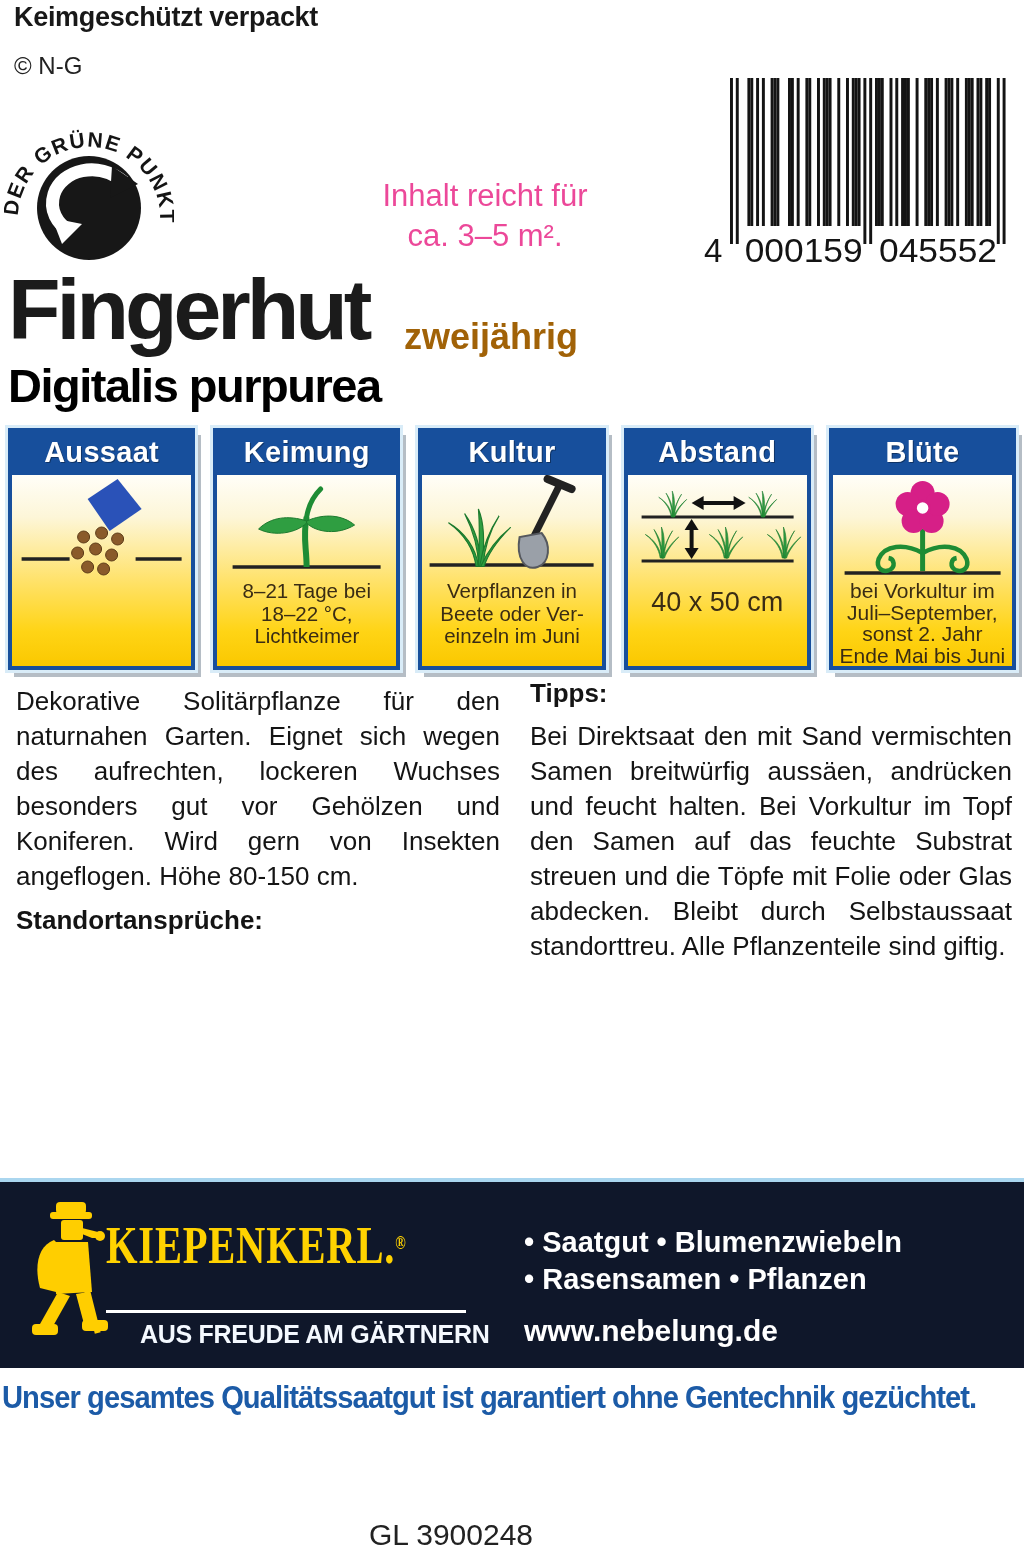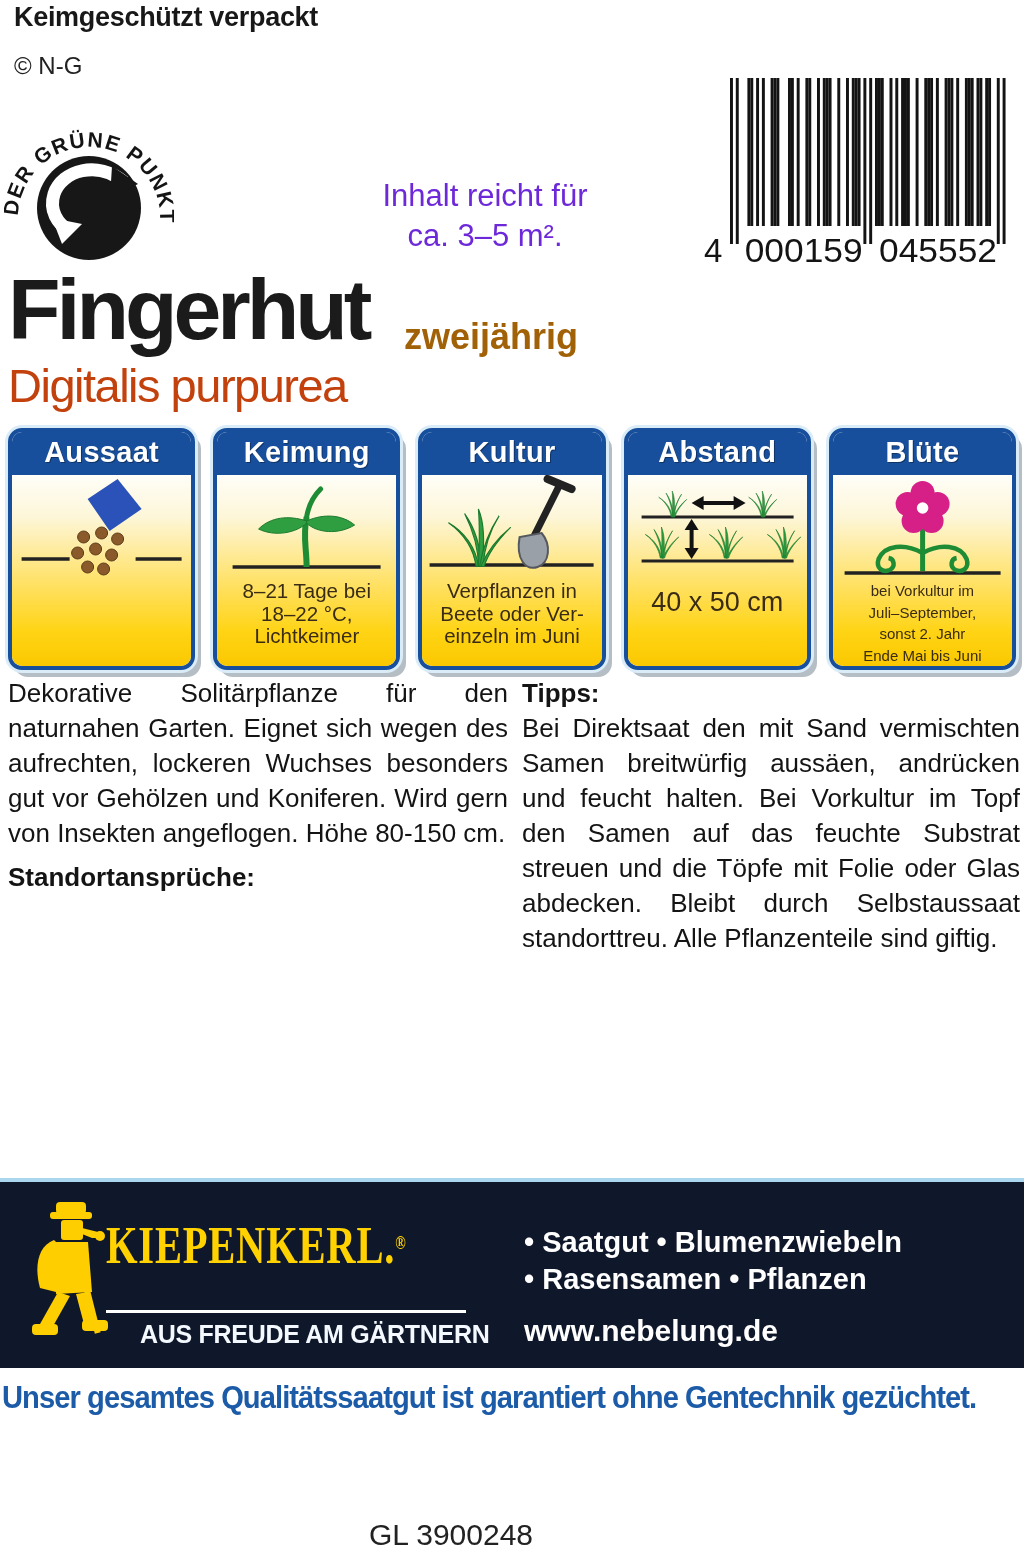--- a/index.html
+++ b/index.html
@@ -4,50 +4,50 @@
 <style>
   html,body{margin:0;padding:0;background:#ffffff;}
   .page{position:relative;width:1024px;height:1565px;background:#fff;overflow:hidden;
         font-family:"Liberation Sans",sans-serif;color:#111;}
 
   
   .protected-note{position:absolute;left:14px;top:2px;font-size:27px;font-weight:bold;color:#181818;letter-spacing:-.3px;}
   .copyright{position:absolute;left:14px;top:52px;font-size:24px;color:#222;}
   .gruene-punkt{position:absolute;left:4px;top:96px;}
   .content-note{position:absolute;left:330px;top:176px;width:310px;text-align:center;
-                font-size:31px;line-height:40px;color:#6d28d9;}
+                font-size:31px;line-height:40px;color:#ec4899;}
   .barcode{position:absolute;left:698px;top:76px;}
 
   
   .title-main{position:absolute;left:8px;top:266px;font-size:86px;font-weight:bold;
               letter-spacing:-4px;color:#1b1b1b;line-height:1;}
   .title-suffix{position:absolute;left:404px;top:316px;font-size:36px;font-weight:bold;color:#a16207;}
-  .title-latin{position:absolute;left:8px;top:362px;font-size:47px;font-weight:normal;
-               letter-spacing:-1.5px;color:#c2410c;line-height:1;}
+  .title-latin{position:absolute;left:8px;top:362px;font-size:47px;font-weight:bold;
+               letter-spacing:-1.5px;color:#000000;line-height:1;}
 
   
   .boxes{position:absolute;left:8px;top:428px;width:1008px;display:flex;gap:18px;}
-  .ibox{flex:1;height:234px;border:4px solid #174f9c;border-radius:14px;background:#fff;
+  .ibox{flex:1;height:234px;border:4px solid #174f9c;border-radius:0;background:#fff;
         box-shadow:0 0 0 3px #d9ecf8, 6px 7px 0 rgba(70,90,110,.40);overflow:hidden;
         display:flex;flex-direction:column;}
   .ibox-header{background:#174f9c;color:#fff;text-align:center;font-size:29px;font-weight:bold;
                padding:4px 0 6px 0;letter-spacing:.3px;text-shadow:1px 1px 0 rgba(0,0,0,.35);}
   .ibox-body{flex:1;background:linear-gradient(180deg,#fffef8 0%,#fdf6d8 22%,#ffe26b 55%,#ffd415 82%,#fac800 100%);
              display:flex;flex-direction:column;align-items:center;}
   .ibox-icon{width:100%;height:104px;}
   .ibox-caption{white-space:pre-line;text-align:center;font-size:20.5px;line-height:22.5px;
                 color:#3a2c14;font-weight:500;margin-top:1px;}
   .caption-large{font-size:27px;line-height:30px;margin-top:8px;}
-  .caption-small{font-size:15px;line-height:21.5px;}
+  .caption-small{font-size:21px;line-height:21.5px;}
 
   
   .col{position:absolute;top:676px;font-size:26px;line-height:35px;text-align:justify;color:#141414;}
   .col-left{left:8px;width:500px;}
   .col-right{left:522px;width:498px;}
-  .col p{margin:0;}
+  .col p{margin:8px;}
   .col .subhead{font-weight:bold;margin-top:9px;text-align:left;}
 
   
   .footer-band{position:absolute;left:0;top:1178px;width:1024px;height:190px;background:#0f172a;
                border-top:4px solid #aad6ef;box-sizing:border-box;}
   .kiepenkerl-man{position:absolute;left:26px;top:14px;}
   .brand-name{position:absolute;left:106px;top:34px;font-family:"Liberation Serif",serif;
               font-weight:bold;font-size:52px;color:#ffd200;transform:scaleX(.78);transform-origin:left top;
               letter-spacing:1px;white-space:nowrap;}
   .brand-reg{font-size:18px;vertical-align:14px;}

